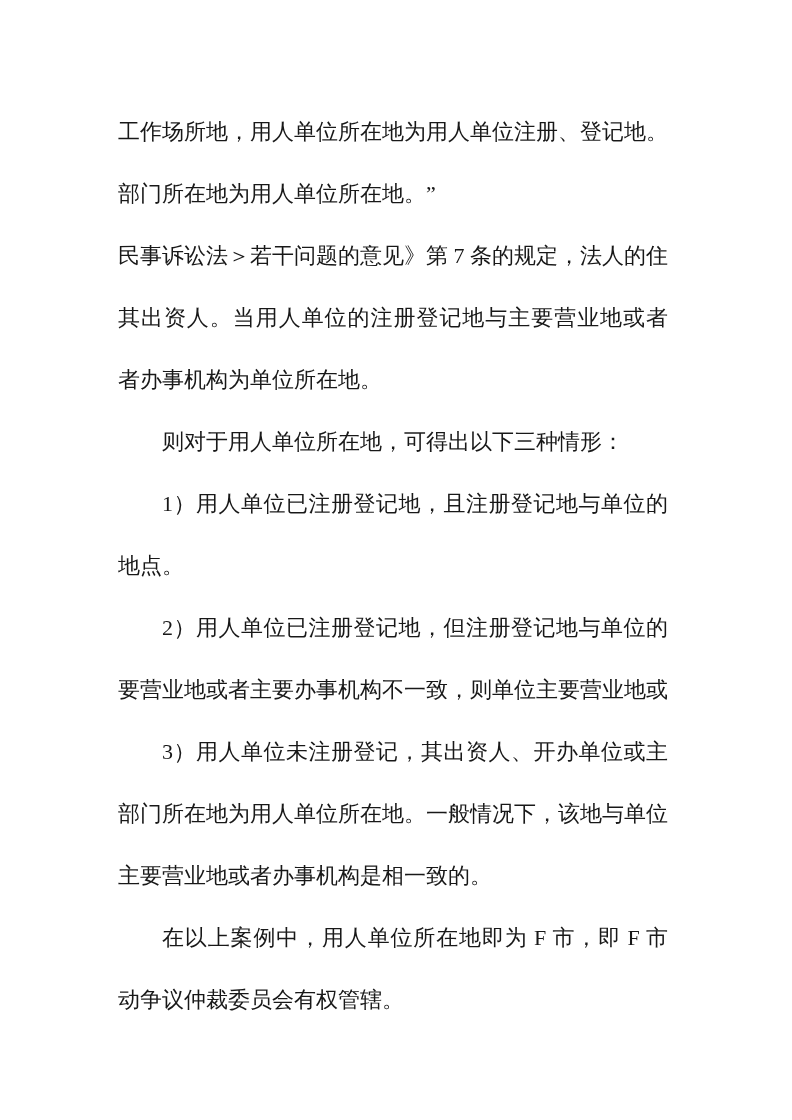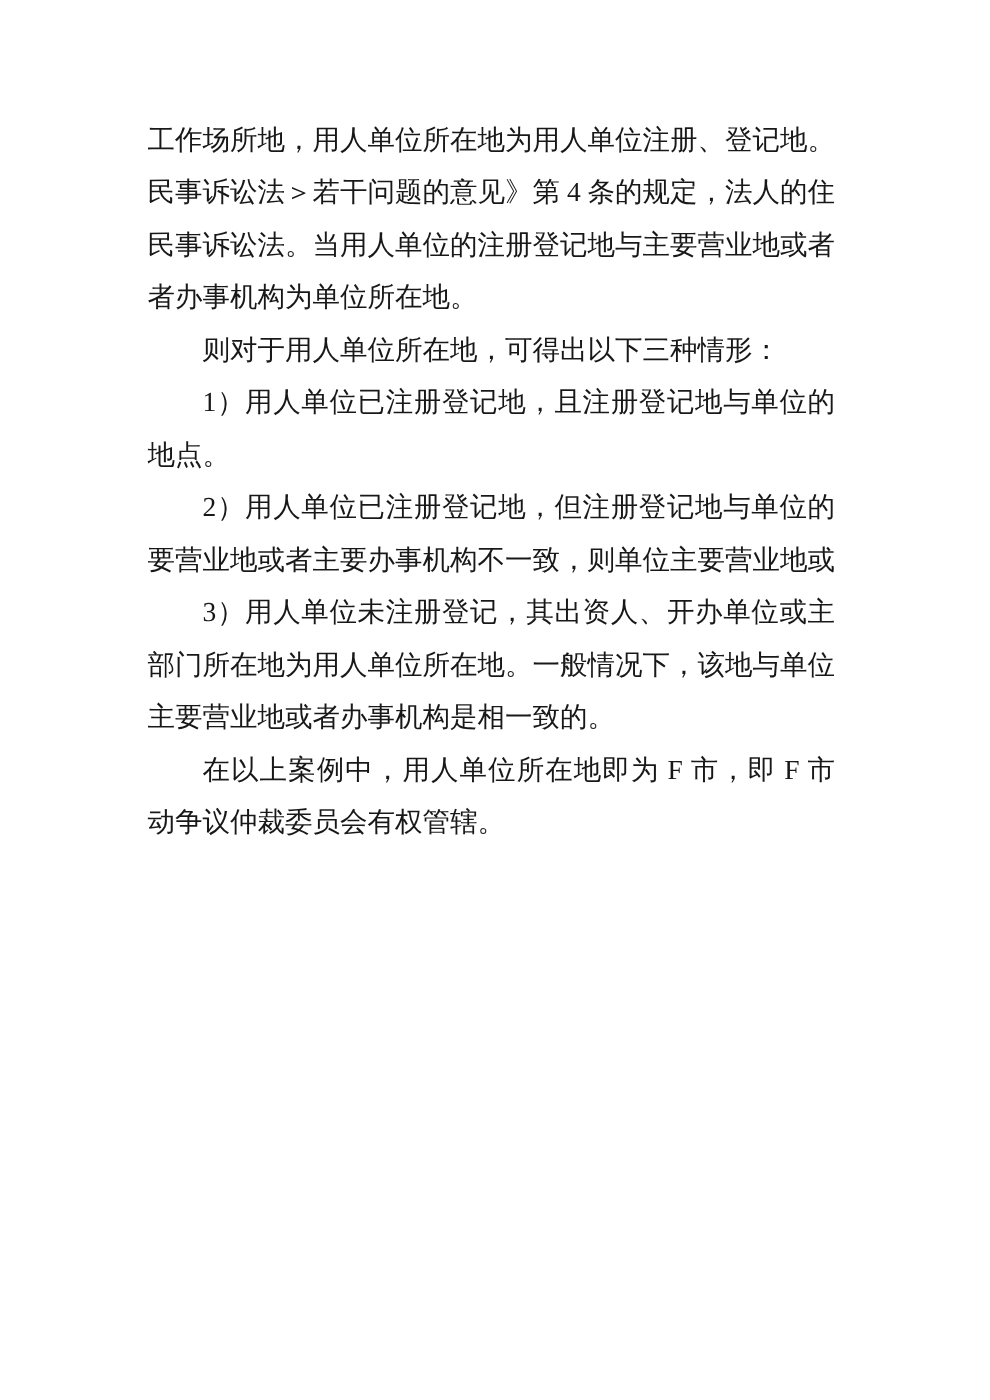--- a/index.html
+++ b/index.html
@@ -28,42 +28,44 @@
     font-size: 22px;
     line-height: 42px;
     letter-spacing: 0;
   }
   .text-line {
     min-height: 42px;
     max-height: 42px;
     overflow: hidden;
     text-align: justify;
     word-break: break-all;
+    margin-top: 20px;
   }
   
   .text-line.just {
     text-align-last: justify;
   }
   
   .text-line.end {
     text-align-last: left;
   }
   
   .text-line.indent {
     text-indent: 44px;
   }
 </style>
 </head>
 <body style="background: rgb(255, 255, 255);">
 
 <div class="page">
   <div class="text-block" style="color: rgb(24, 24, 24);">
       <div class="text-line just">工作场所地，用人单位所在地为用人单位注册、登记地。</div>
-      <div class="text-line just">民事诉讼法＞若干问题的意见》第 4 条的规定，法人的住</div>
-      <div class="text-line just">民事诉讼法。当用人单位的注册登记地与主要营业地或者</div>
+      <div class="text-line end">部门所在地为用人单位所在地。”</div>
+      <div class="text-line just">民事诉讼法＞若干问题的意见》第 7 条的规定，法人的住</div>
+      <div class="text-line just">其出资人。当用人单位的注册登记地与主要营业地或者</div>
       <div class="text-line end">者办事机构为单位所在地。</div>
       <div class="text-line end indent">则对于用人单位所在地，可得出以下三种情形：</div>
       <div class="text-line just indent">1）用人单位已注册登记地，且注册登记地与单位的主</div>
       <div class="text-line end">地点。</div>
       <div class="text-line just indent">2）用人单位已注册登记地，但注册登记地与单位的主</div>
       <div class="text-line just">要营业地或者主要办事机构不一致，则单位主要营业地或</div>
       <div class="text-line just indent">3）用人单位未注册登记，其出资人、开办单位或主管</div>
       <div class="text-line just">部门所在地为用人单位所在地。一般情况下，该地与单位</div>
       <div class="text-line end">主要营业地或者办事机构是相一致的。</div>
       <div class="text-line just indent">在以上案例中，用人单位所在地即为 F 市，即 F 市劳</div>

